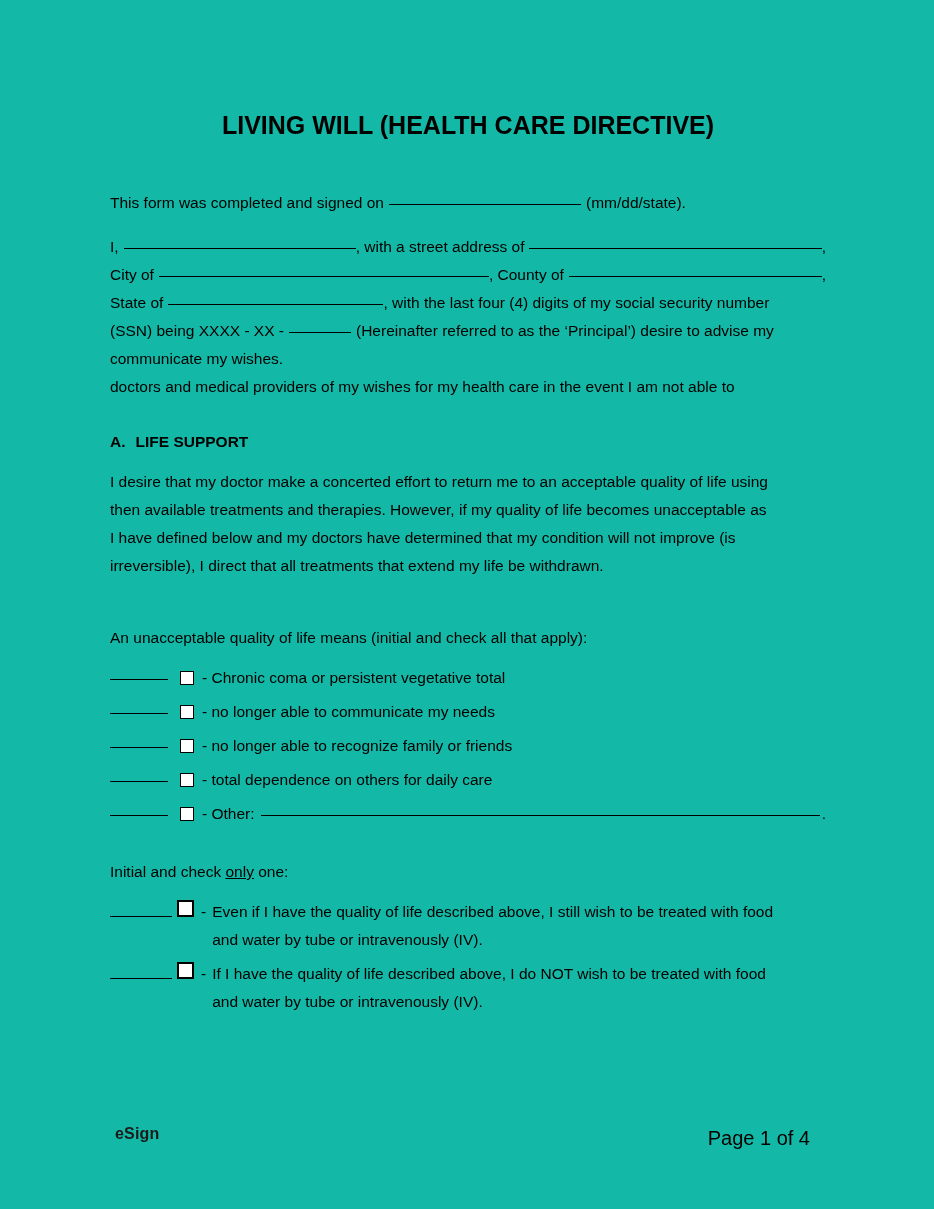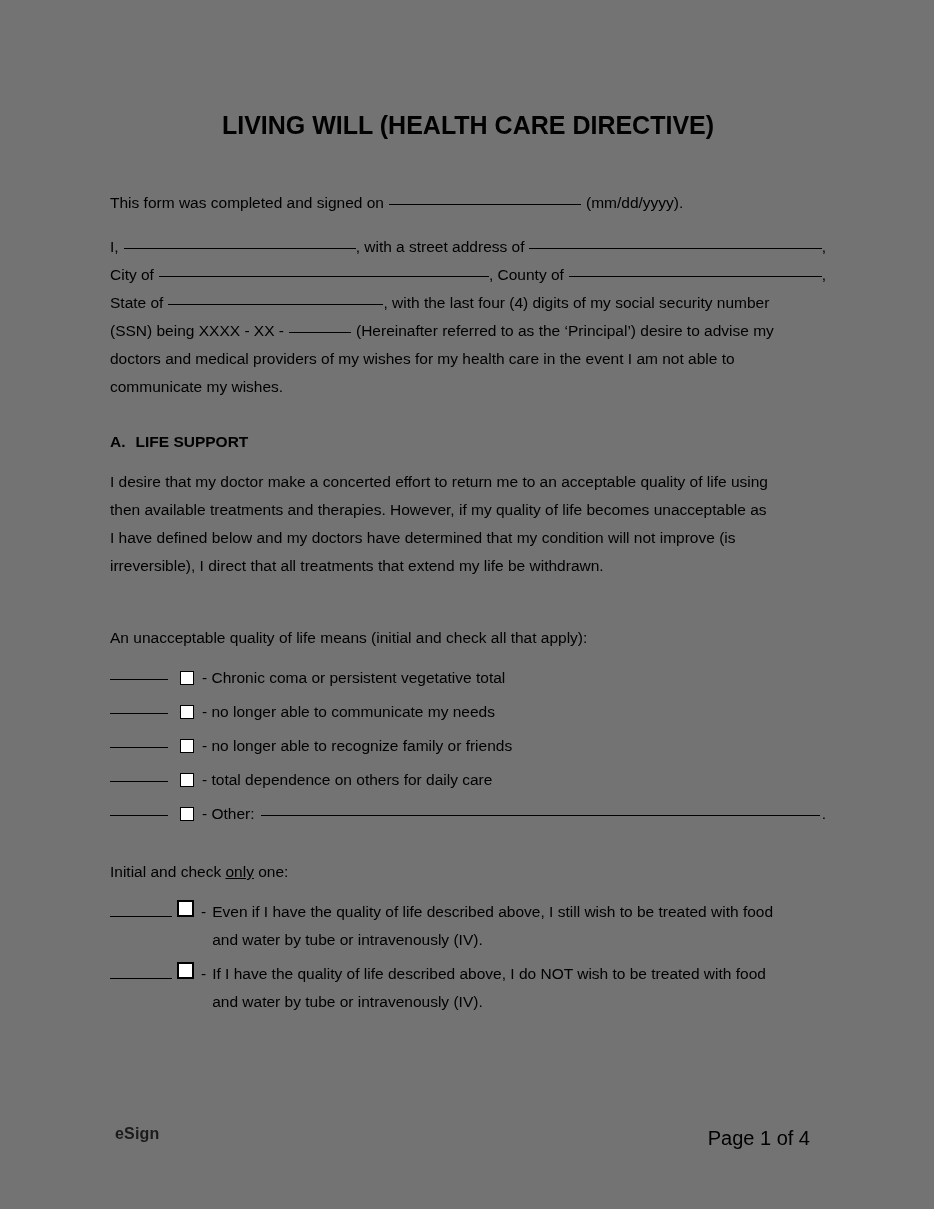--- a/index.html
+++ b/index.html
@@ -1,20 +1,20 @@
 <!DOCTYPE html>
 <html><head>
 <meta charset="utf-8">
 <style>
   html, body { margin: 0; padding: 0; background: #ffffff; }
   .page {
     position: relative;
     width: 934px;
     height: 1209px;
-    background: #737373;
+    background: #14b8a6;
     font-family: "Liberation Sans", "DejaVu Sans", sans-serif;
     font-size: 15.5px;
     color: #000000;
     overflow: hidden;
   }
   .content {
     position: absolute;
     left: 110px;
     width: 716px;
     top: 0;
@@ -96,21 +96,21 @@
 <body>
 
 <div class="page">
   <div class="content">
 
     <div class="doc-title">LIVING WILL (HEALTH CARE DIRECTIVE)</div>
 
     <div class="row signed-row">
       <span class="t">This form was completed and signed on</span>
       <span class="blank" style="width:192px; margin-left:5px; margin-right:5px;"></span>
-      <span class="t">(mm/dd/yyyy).</span>
+      <span class="t">(mm/dd/state).</span>
     </div>
 
     <div class="principal-para">
       <div class="row">
         <span class="t">I,</span>
         <span class="blank" style="width:232px; margin-left:5px;"></span>
         <span class="t">, with a street address of</span>
         <span class="blank fill" style="margin-left:5px;"></span>
         <span class="t">,</span>
       </div>
@@ -124,22 +124,22 @@
       <div class="row">
         <span class="t">State of</span>
         <span class="blank" style="width:215px; margin-left:5px;"></span>
         <span class="t">, with the last four (4) digits of my social security number</span>
       </div>
       <div class="row">
         <span class="t">(SSN) being XXXX - XX -</span>
         <span class="blank" style="width:62px; margin-left:5px; margin-right:5px;"></span>
         <span class="t">(Hereinafter referred to as the ‘Principal’) desire to advise my</span>
       </div>
+      <div class="line">communicate my wishes.</div>
       <div class="line">doctors and medical providers of my wishes for my health care in the event I am not able to</div>
-      <div class="line">communicate my wishes.</div>
     </div>
 
     <div class="row heading-a">
       <span class="t num">A.</span>
       <span class="t">LIFE SUPPORT</span>
     </div>
 
     <div class="para-a">
       <div class="line">I desire that my doctor make a concerted effort to return me to an acceptable quality of life using</div>
       <div class="line">then available treatments and therapies. However, if my quality of life becomes unacceptable as</div>

